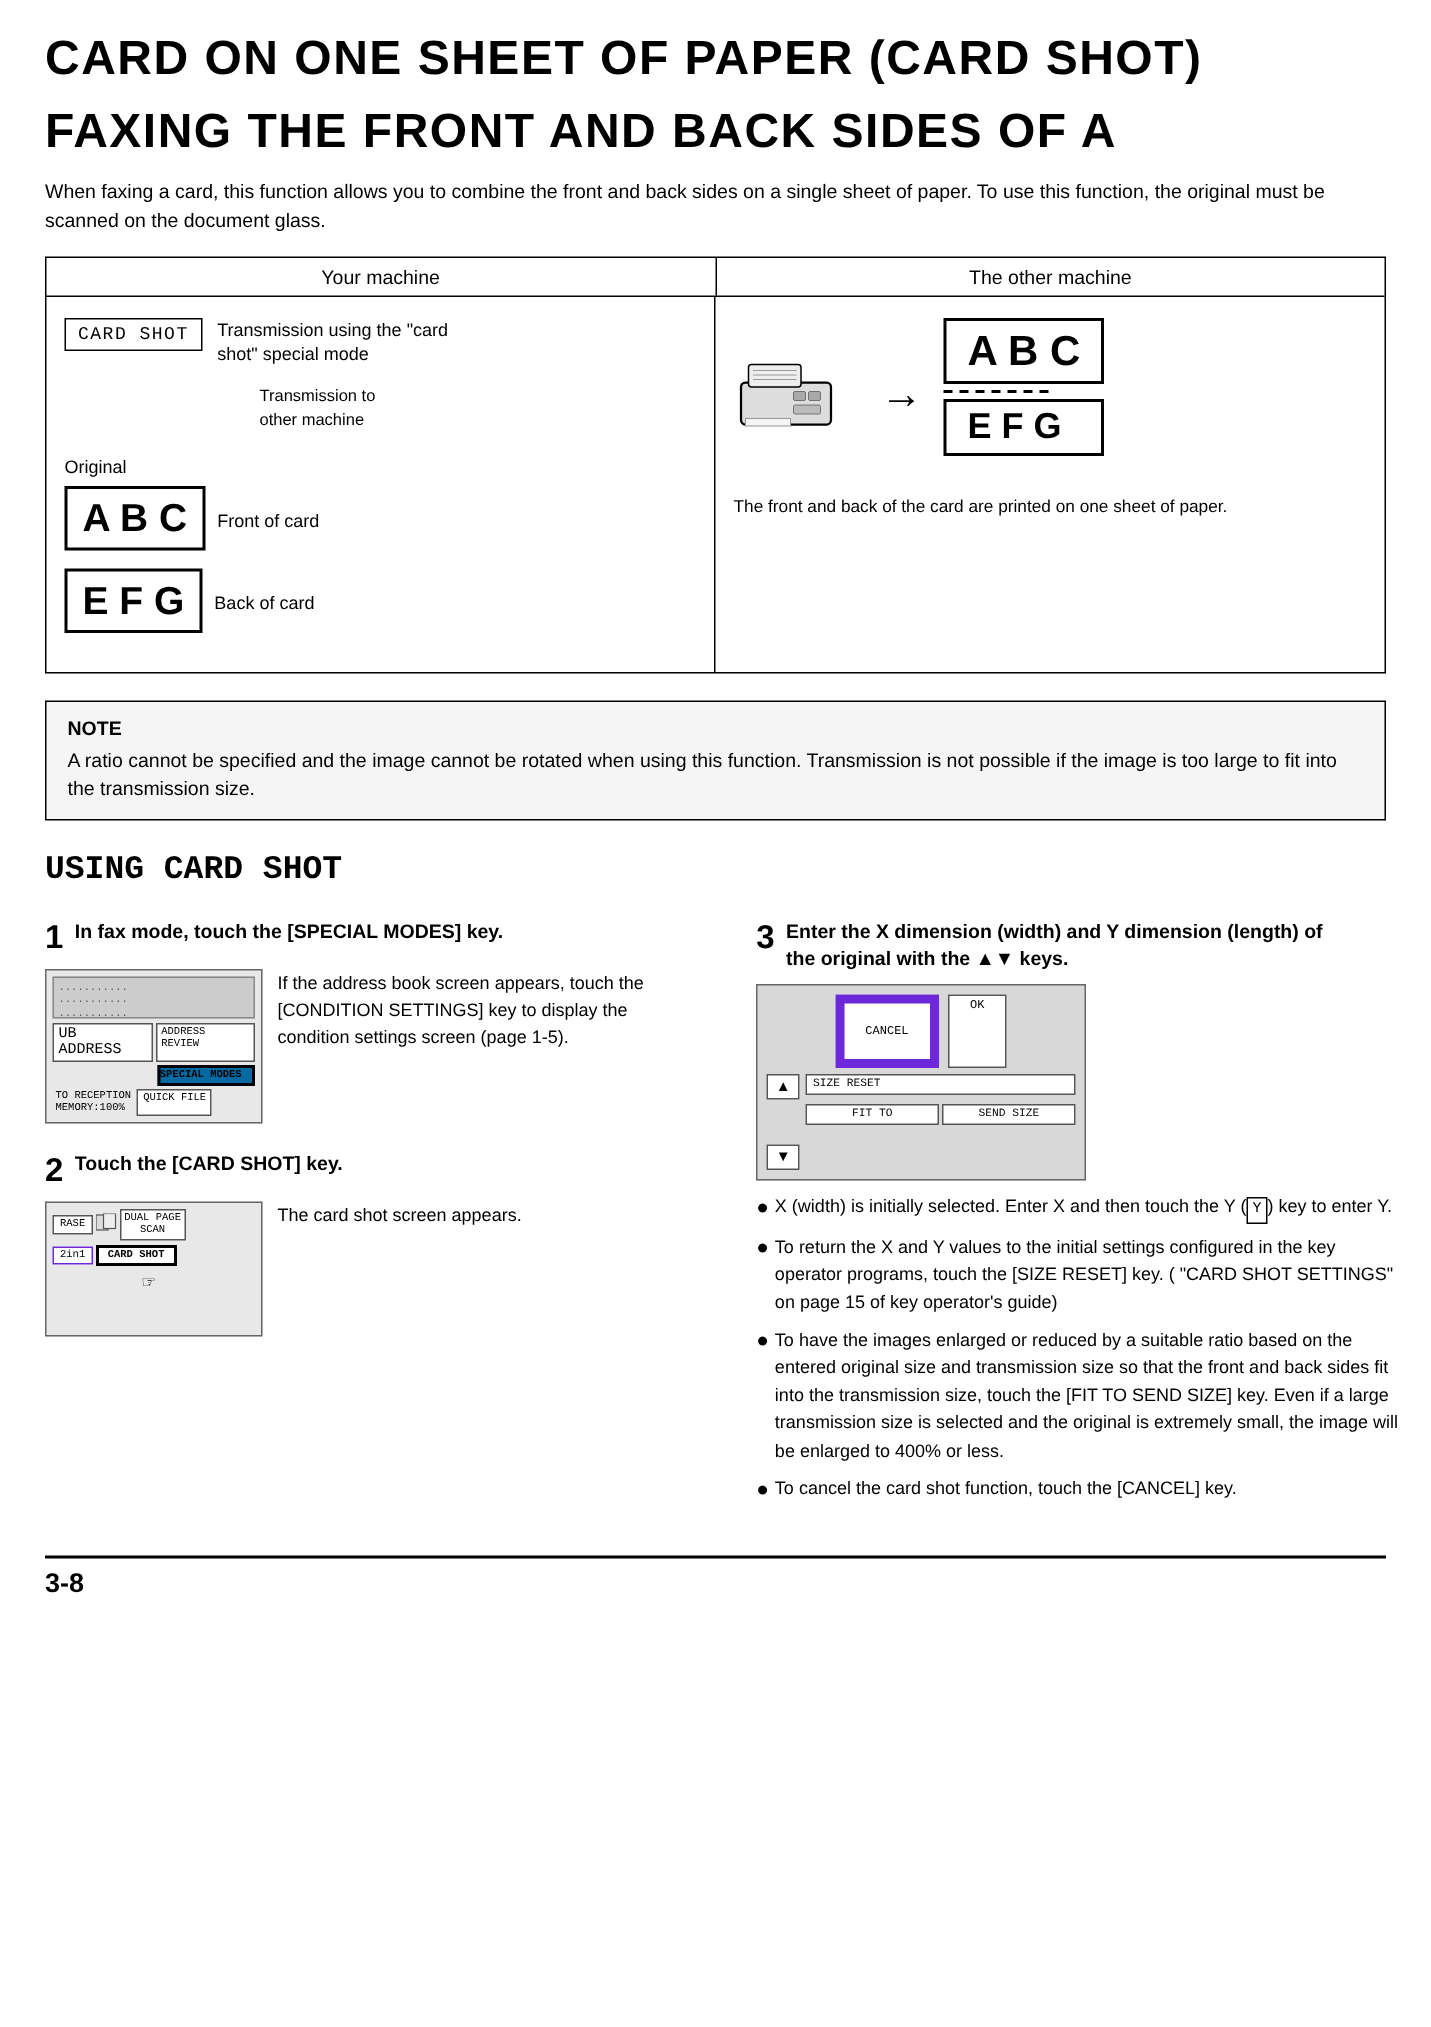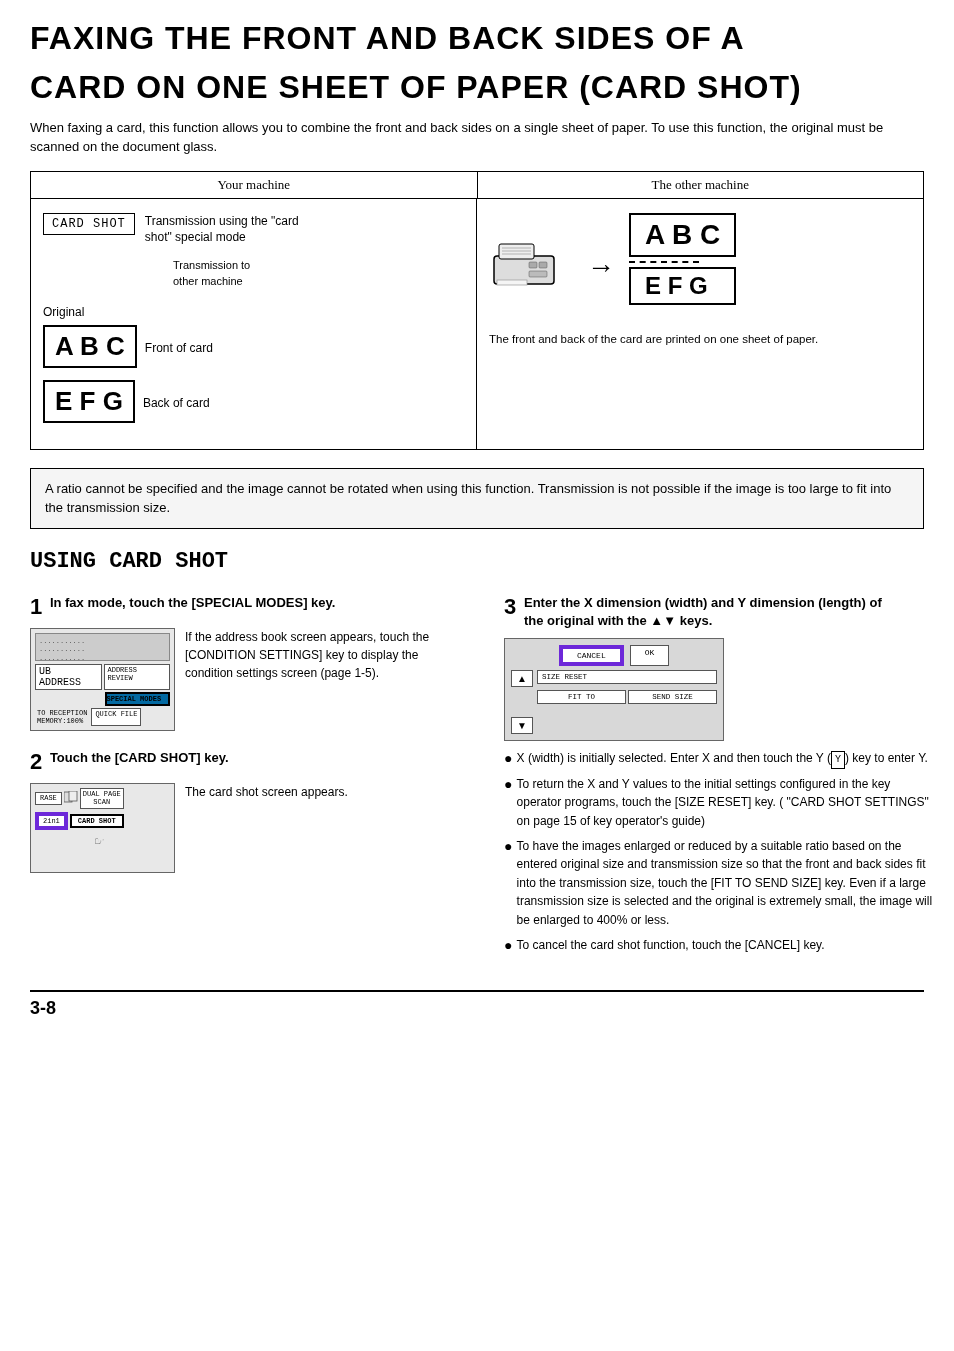--- a/index.html
+++ b/index.html
@@ -38,21 +38,20 @@
     .diagram-header {
       display: flex;
       border-bottom: 1.5px solid #000;
     }
     .diagram-header-cell {
       flex: 1;
       text-align: center;
       padding: 5px;
       font-size: 13px;
       border-right: 1.5px solid #000;
-      font-family: Liberation Serif, serif;
     }
     .diagram-header-cell:last-child { border-right: none; }
 
     .diagram-body {
       display: flex;
     }
     .diagram-left {
       flex: 0 0 50%;
       border-right: 1.5px solid #000;
       padding: 14px 12px;
@@ -264,22 +263,22 @@
       top: 3px; left: 3px;
       font-size: 7px;
       color: #555;
       line-height: 1.2;
     }
   </style>
 </head>
 <body>
 
 <div>
+  <div class="page-title">CARD ON ONE SHEET OF PAPER (CARD SHOT)</div>
   <div class="page-title">FAXING  THE  FRONT  AND  BACK  SIDES  OF  A</div>
-  <div class="page-title">CARD ON ONE SHEET OF PAPER (CARD SHOT)</div>
 </div>
 
 <p class="intro-text">When faxing a card, this function allows you to combine the front and back sides on a single sheet of paper. To use this function, the original must be scanned on the document glass.</p>
 
 <div class="diagram-table">
   <div class="diagram-header">
     <div class="diagram-header-cell">Your machine</div>
     <div class="diagram-header-cell">The other machine</div>
   </div>
   <div class="diagram-body">
@@ -342,20 +341,21 @@
           <div style="border-top: 2px dashed #000; width:70px; margin:2px 0 4px 0;"></div>
           <div class="right-abc" style="display:block; font-size:24px; font-weight:bold; padding:3px 14px; border:2px solid #000;">E F G</div>
         </div>
       </div>
       <div class="right-note">The front and back of the card are printed on one sheet of paper.</div>
     </div>
   </div>
 </div>
 
 <div class="note-box">
+  <div class="note-title">NOTE</div>
   <div class="note-text">A ratio cannot be specified and the image cannot be rotated when using this function. Transmission is not possible if the image is too large to fit into the transmission size.</div>
 </div>
 
 <div class="section-heading">USING CARD SHOT</div>
 
 <div class="steps-container">
 
   <div class="steps-left">
 
     <div class="step-block">
@@ -405,21 +405,21 @@
               <div style="font-size:6px; margin-bottom:1px;">
                 <svg width="16" height="12" viewBox="0 0 16 12">
                   <rect x="0" y="1" width="8" height="10" fill="#ddd" stroke="#555" stroke-width="0.8"></rect>
                   <rect x="5" y="0" width="8" height="10" fill="#eee" stroke="#555" stroke-width="0.8"></rect>
                 </svg>
               </div>
               <div style="font-size:7px; font-family:Courier New; border:1px solid #555; background:#fff; padding:1px 2px; line-height:1.2; text-align:center;">DUAL PAGE<br>SCAN</div>
             </div>
           </div>
           <div style="display:flex; gap:2px; margin-bottom:3px; align-items:center;">
-            <div style="font-size:7px; font-family:Courier New; border:4px solid #6d28d9; background:#fff; padding:1px 4px;">2in1</div>
+            <div style="font-size:7px; font-family:Courier New; border:1px solid #6d28d9; background:#fff; padding:1px 4px;">2in1</div>
             <div style="font-size:7px; font-family:Courier New; border:2px solid #000; background:#fff; padding:1px 6px; font-weight:bold;">CARD SHOT</div>
           </div>
 
           <div style="margin-left:60px; font-size:14px;">☞</div>
         </div>
         <div class="step-desc">The card shot screen appears.</div>
       </div>
     </div>
 
   </div>
@@ -427,21 +427,21 @@
   <div class="steps-right">
     <div class="step-block">
       <span class="step-number">3</span>
       <span class="step-title">Enter the X dimension (width) and Y dimension (length) of the original with the ▲▼ keys.</span>
 
       <div style="margin-top:8px;">
 
         <div class="step3-screen" style="width:220px; padding:6px; background:#d8d8d8; border:1.5px solid #666;">
 
           <div style="display:flex; justify-content:center; gap:6px; margin-bottom:4px;">
-            <div style="border:4px solid #6d28d9; background:#fff; padding:2px 14px; font-size:8px; font-family:Courier New;">CANCEL</div>
+            <div style="border:6px solid #6d28d9; background:#fff; padding:14px 14px; font-size:8px; font-family:Courier New;">CANCEL</div>
             <div style="border:1px solid #555; background:#fff; padding:2px 14px; font-size:8px; font-family:Courier New;">OK</div>
           </div>
 
           <div style="display:flex; align-items:flex-start; gap:4px;">
             <div style="display:flex; flex-direction:column; gap:30px;">
               <div style="border:1px solid #555; background:#fff; padding:2px 5px; font-size:10px; font-family:Arial;">▲</div>
               <div style="border:1px solid #555; background:#fff; padding:2px 5px; font-size:10px; font-family:Arial;">▼</div>
             </div>
             <div style="flex:1;">
               <div style="border:1px solid #555; background:#fff; padding:2px 4px; font-size:7.5px; font-family:Courier New; text-align:left; margin-bottom:4px;">SIZE RESET</div>

